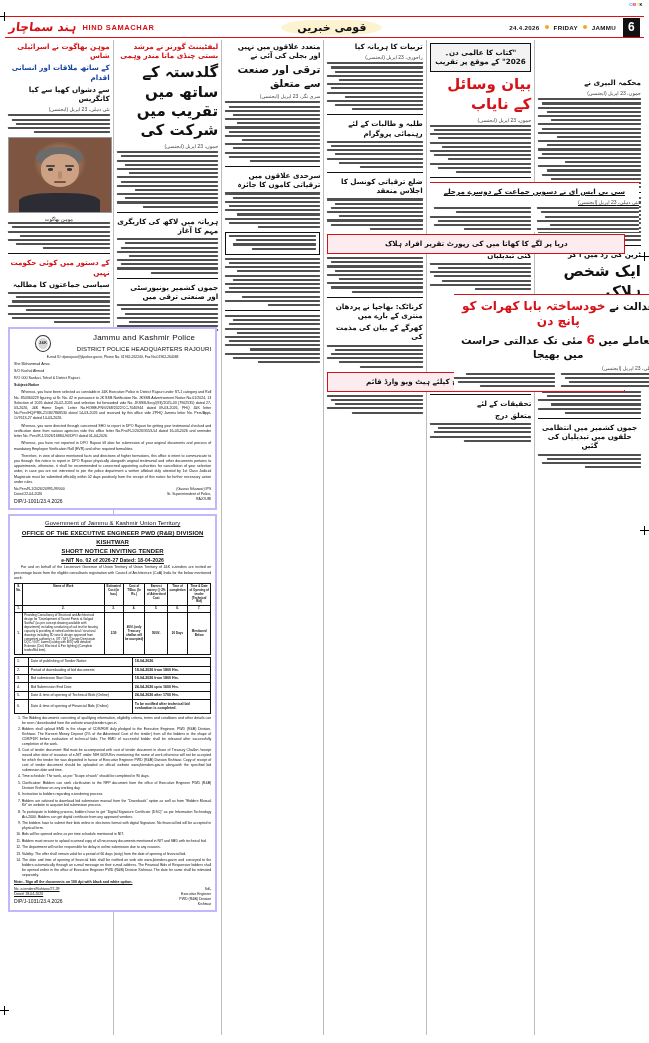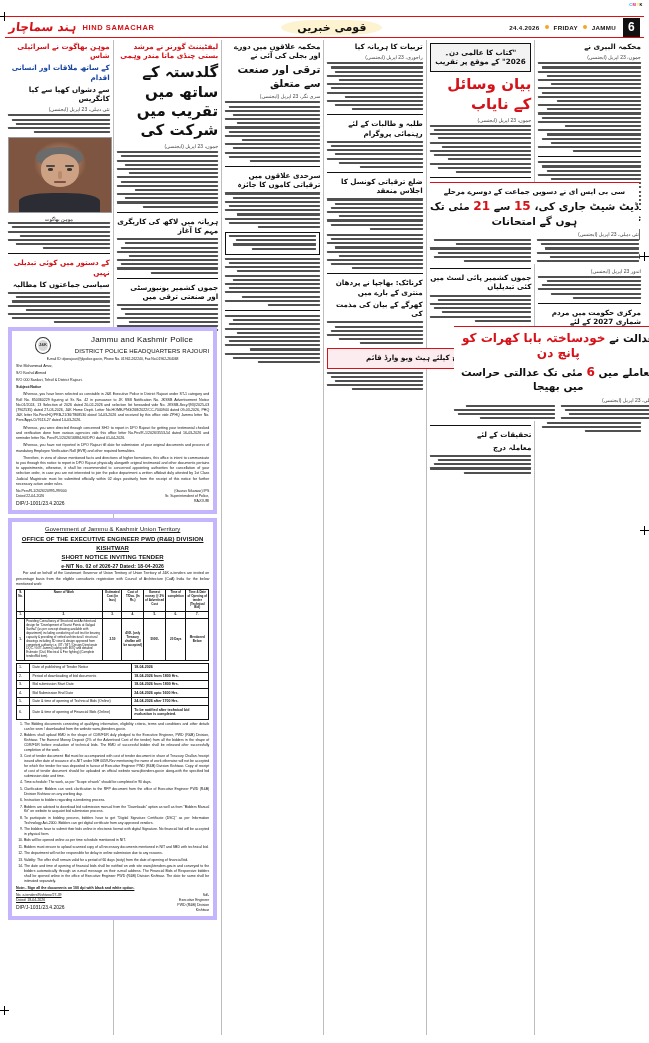--- a/index.html
+++ b/index.html
@@ -43,21 +43,21 @@
   .dot{width:4px;height:4px;border-radius:50%;background:#f5a623;display:inline-block;}
   .pageno{
     background:#111;color:#fff;font-weight:bold;font-size:12px;
     width:17px;height:19px;display:flex;align-items:center;justify-content:center;
     margin-left:2px;
   }
 
   
   .grid{position:absolute;left:5px;right:5px;top:40px;bottom:8px;display:flex;gap:0;}
   .col{position:relative;box-sizing:border-box;padding:0 3px;border-right:.6px solid #bdbdbd;}
-  .col:last-child{border-right:none;}
+  .col:last-child{border-right:none;margin-top:36px;}
   .c1{width:17%}.c2{width:17%}.c3{width:16%}.c4{width:16%}.c5{width:17%}.c6{width:17%}
 
   
   .ur-block{direction:rtl;}
   .ln{height:2.1px;background:#2a2a2a;margin:0 0 2.1px 0;border-radius:.4px;opacity:.82;}
   .ln.w100{width:100%}.ln.w96{width:96%}.ln.w92{width:92%}.ln.w88{width:88%}
   .ln.w82{width:82%}.ln.w74{width:74%}.ln.w66{width:66%}.ln.w55{width:55%}
   .para{margin-bottom:4px;}
 
   
@@ -86,21 +86,21 @@
   .photo .brow.l{left:36%}.photo .brow.r{left:55%}
   .photo .eye{position:absolute;top:41%;width:5%;height:3%;background:#3a3028;border-radius:50%;}
   .photo .eye.l{left:38%}.photo .eye.r{left:57%}
   .photo .nose{position:absolute;left:48%;top:45%;width:4%;height:10%;background:#b98a6c;border-radius:40%;}
   .photo .mouth{position:absolute;left:44%;top:58%;width:12%;height:2.5%;background:#7d4f42;border-radius:2px;}
   .photo .shoulder{position:absolute;left:10%;bottom:0;width:80%;height:26%;background:#2c2c34;border-radius:42% 42% 0 0;}
   .photo-cap{direction:rtl;font-size:5px;text-align:center;color:#222;}
 
   
   .notice{
-    border:4px solid #c4b5fd;background:#fff;box-sizing:border-box;
+    border:2px solid #c4b5fd;background:#fff;box-sizing:border-box;
     padding:3px 4px;margin:4px 0;font-size:3.6px;line-height:1.45;color:#111;
     font-family:"Liberation Sans",sans-serif;
   }
   .notice .n-title{font-size:8px;text-align:center;font-weight:normal;letter-spacing:.2px;margin-bottom:1px;}
   .notice .n-sub{font-size:6px;text-align:center;letter-spacing:.1px;margin-bottom:1px;}
   .notice .n-contact{font-size:3.4px;text-align:center;margin-bottom:2px;}
   .notice p{margin:0 0 2px 0;text-align:justify;}
   .notice p.ind{text-indent:7px;}
   .notice .bold{font-weight:bold;}
   .n-emblem{
@@ -195,21 +195,21 @@
       <div class="ur-block para">
         <div class="ln w100"></div>
           <div class="ln w96"></div>
           <div class="ln w100"></div>
           <div class="ln w88"></div>
         <div class="ln w100"></div>
           <div class="ln w92"></div>
           <div class="ln w66"></div>
       </div>
       <div class="sep"></div>
-      <div class="hl sm red">کے دستور میں کوئی تبدیلی نہیں</div>
+      <div class="hl sm red">کے دستور میں کوئی حکومت نہیں</div>
       <div class="hl sm">سیاسی جماعتوں کا مطالبہ</div>
       <div class="ur-block para">
         <div class="ln w100"></div>
           <div class="ln w92"></div>
           <div class="ln w96"></div>
           <div class="ln w100"></div>
         <div class="ln w82"></div>
           <div class="ln w100"></div>
           <div class="ln w96"></div>
           <div class="ln w55"></div>
@@ -397,21 +397,21 @@
           <div class="ln w96"></div>
           <div class="ln w92"></div>
           <div class="ln w100"></div>
         <div class="ln w88"></div>
           <div class="ln w100"></div>
           <div class="ln w55"></div>
       </div>
     </div>
 
     <div class="col c3">
-      <div class="hl sm">محکمہ علاقوں میں دورے اور بجلی کی آئی نے</div>
+      <div class="hl sm">متعدد علاقوں میں نہیں اور بجلی کی آئی نے</div>
       <div class="hl big">ترقی اور صنعت سے متعلق</div>
       <div class="byline">سری نگر، 23 اپریل (ایجنسی)</div>
       <div class="ur-block para">
         <div class="ln w100"></div>
           <div class="ln w96"></div>
           <div class="ln w100"></div>
           <div class="ln w92"></div>
         <div class="ln w100"></div>
           <div class="ln w88"></div>
           <div class="ln w100"></div>
@@ -510,20 +510,23 @@
         <div class="ln w100"></div>
           <div class="ln w92"></div>
           <div class="ln w96"></div>
           <div class="ln w100"></div>
         <div class="ln w88"></div>
           <div class="ln w100"></div>
           <div class="ln w96"></div>
           <div class="ln w55"></div>
       </div>
 
+      <div class="ur-box pink" style="width:calc(300% + 12px);position:relative;z-index:2;">
+        <div class="hl sm center">دریا پر لگے کا کھاتا میں کی رپورٹ تقریر افراد ہلاک</div>
+      </div>
 
       <div class="ur-block para">
         <div class="ln w100"></div>
           <div class="ln w96"></div>
           <div class="ln w100"></div>
           <div class="ln w92"></div>
         <div class="ln w100"></div>
           <div class="ln w88"></div>
           <div class="ln w100"></div>
           <div class="ln w96"></div>
@@ -567,30 +570,23 @@
           <div class="ln w88"></div>
           <div class="ln w100"></div>
           <div class="ln w96"></div>
         <div class="ln w82"></div>
           <div class="ln w100"></div>
           <div class="ln w92"></div>
           <div class="ln w74"></div>
       </div>
       <div class="sep"></div>
 
-      <div style="width:calc(200% + 6px);position:relative;z-index:2;background:#fff;">
+      <div style="width:calc(200% + 6px);position:relative;z-index:2;background:#fff;text-decoration:underline;">
         <div class="sep red"></div>
         <div class="hl sm center">سی بی ایس ای نے دسویں جماعت کے دوسرے مرحلے</div>
-        <div class="hl big center hl-mixed">
-          <span>ڈیٹ شیٹ جاری کی،</span>
-          <span class="num-red">15</span>
-          <span>سے</span>
-          <span class="num-red">21</span>
-          <span>مئی تک ہوں گے امتحانات</span>
-        </div>
         <div class="byline">نئی دہلی، 23 اپریل (ایجنسی)</div>
         <div class="ur-block para" style="column-count:2;column-gap:6px;">
           <div class="ln w100"></div>
             <div class="ln w96"></div>
             <div class="ln w92"></div>
             <div class="ln w100"></div>
           <div class="ln w88"></div>
             <div class="ln w100"></div>
             <div class="ln w96"></div>
             <div class="ln w74"></div>
@@ -632,21 +628,21 @@
             <div class="ln w100"></div>
           <div class="ln w88"></div>
             <div class="ln w100"></div>
             <div class="ln w96"></div>
             <div class="ln w74"></div>
         </div>
       </div>
 
       <div class="sep"></div>
       <div class="hl sm">تحقیقات کے لئے</div>
-      <div class="hl sm">معاملہ درج</div>
+      <div class="hl sm">متعلق درج</div>
       <div class="ur-block para">
         <div class="ln w100"></div>
           <div class="ln w92"></div>
           <div class="ln w96"></div>
           <div class="ln w100"></div>
         <div class="ln w66"></div>
       </div>
     </div>
 
     <div class="col c6">

